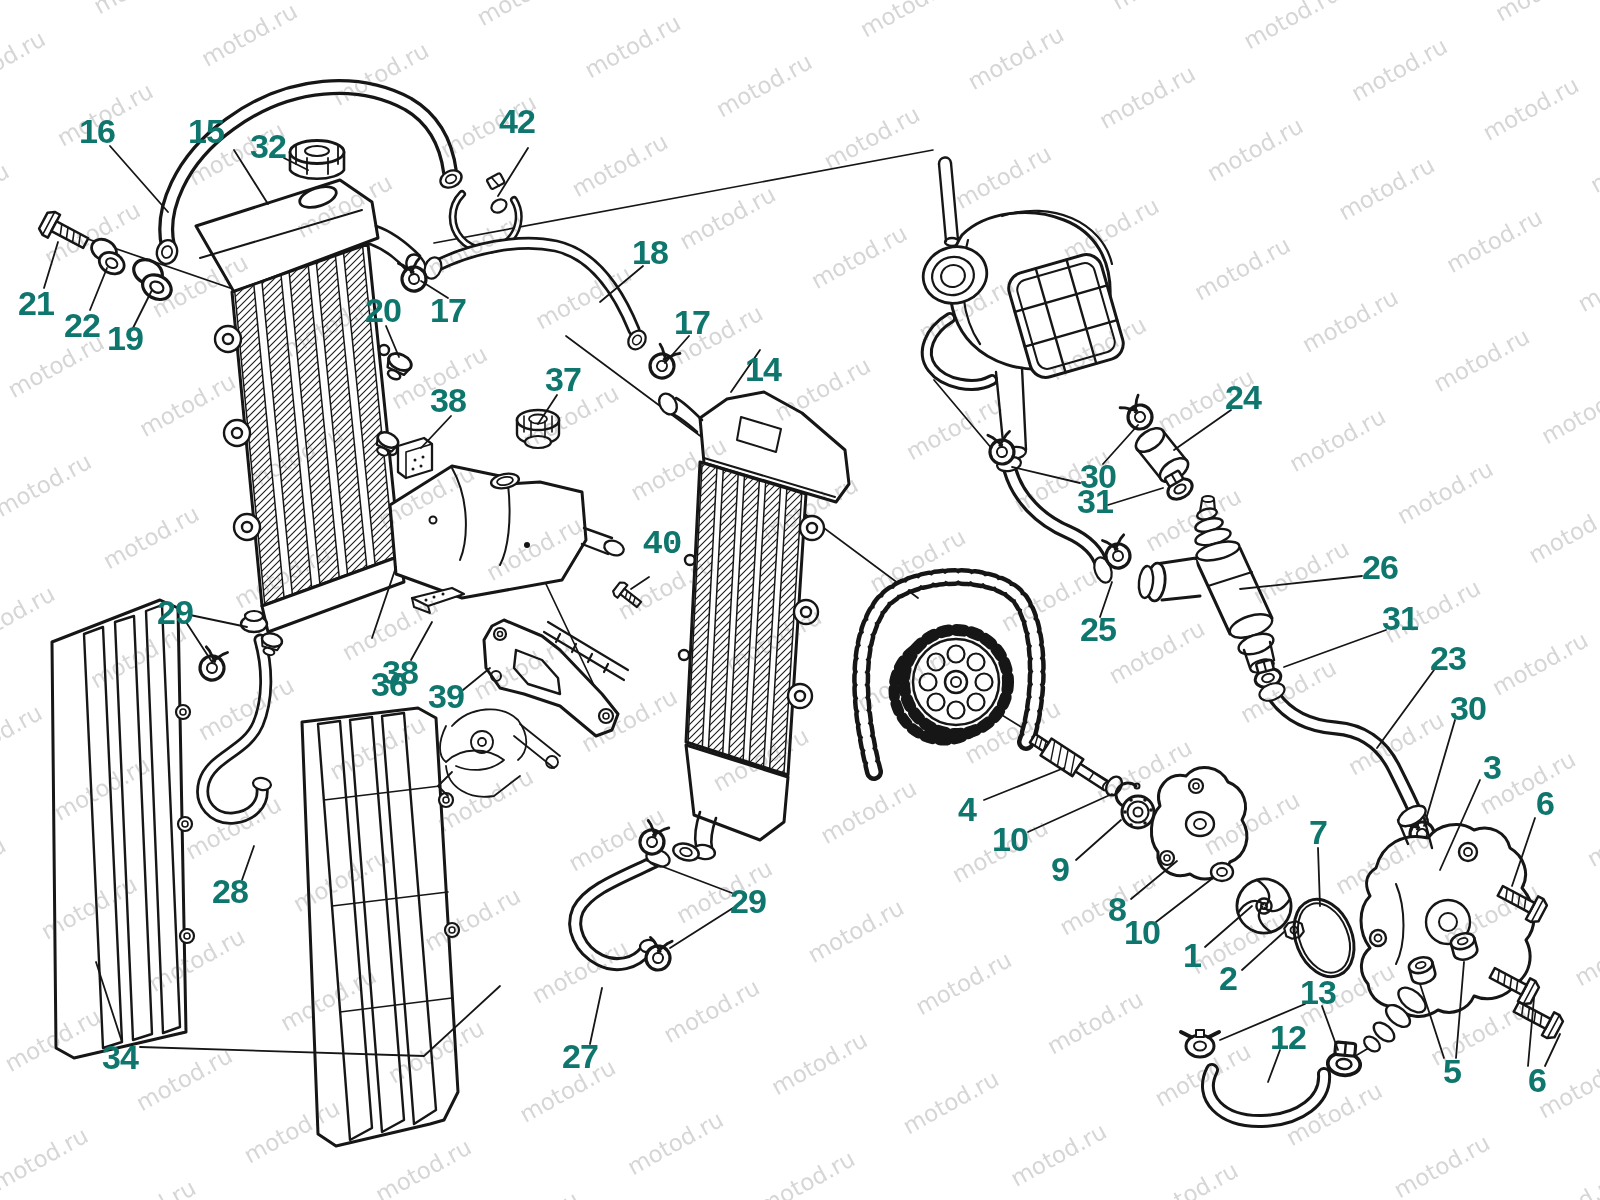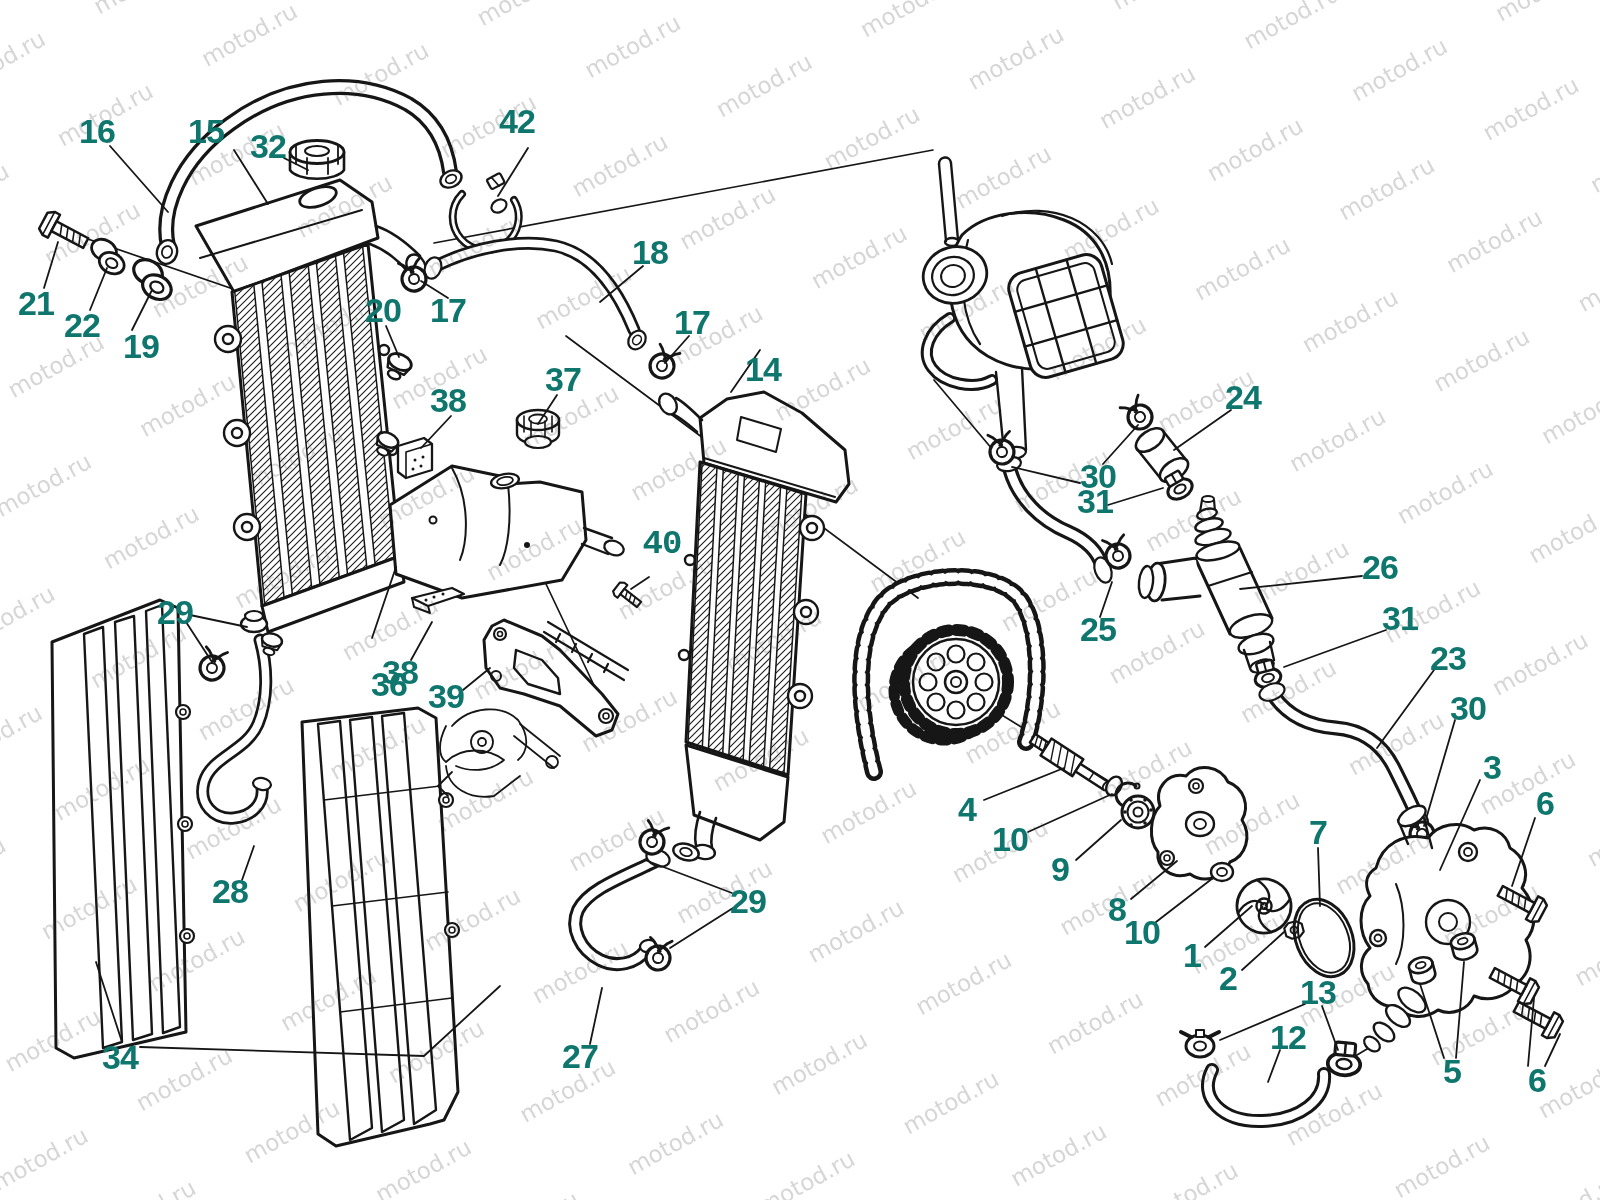--- a/index.html
+++ b/index.html
@@ -507,21 +507,21 @@
       <div class="plabel" style="left: 1142px; top: 932px;">10</div>
       <div class="plabel" style="left: 1010px; top: 839px;">10</div>
       <div class="plabel" style="left: 1288px; top: 1037px;">12</div>
       <div class="plabel" style="left: 1318px; top: 992px;">13</div>
       <div class="plabel" style="left: 763px; top: 336px; margin-top: 33px;">14</div>
       <div class="plabel" style="left: 206px; top: 131px;">15</div>
       <div class="plabel" style="left: 97px; top: 131px;">16</div>
       <div class="plabel" style="left: 448px; top: 310px;">17</div>
       <div class="plabel" style="left: 692px; top: 322px;">17</div>
       <div class="plabel" style="left: 650px; top: 252px;">18</div>
-      <div class="plabel" style="left: 125px; top: 346px; margin-left: 16px;">19</div>
+      <div class="plabel" style="left: 125px; top: 338px;">19</div>
       <div class="plabel" style="left: 383px; top: 310px;">20</div>
       <div class="plabel" style="left: 36px; top: 303px;">21</div>
       <div class="plabel" style="left: 82px; top: 325px;">22</div>
       <div class="plabel" style="left: 1448px; top: 658px;">23</div>
       <div class="plabel" style="left: 1243px; top: 397px;">24</div>
       <div class="plabel" style="left: 1098px; top: 629px;">25</div>
       <div class="plabel" style="left: 1380px; top: 567px;">26</div>
       <div class="plabel" style="left: 580px; top: 1056px;">27</div>
       <div class="plabel" style="left: 230px; top: 891px; text-align: right;">28</div>
       <div class="plabel" style="left: 175px; top: 612px;">29</div>

